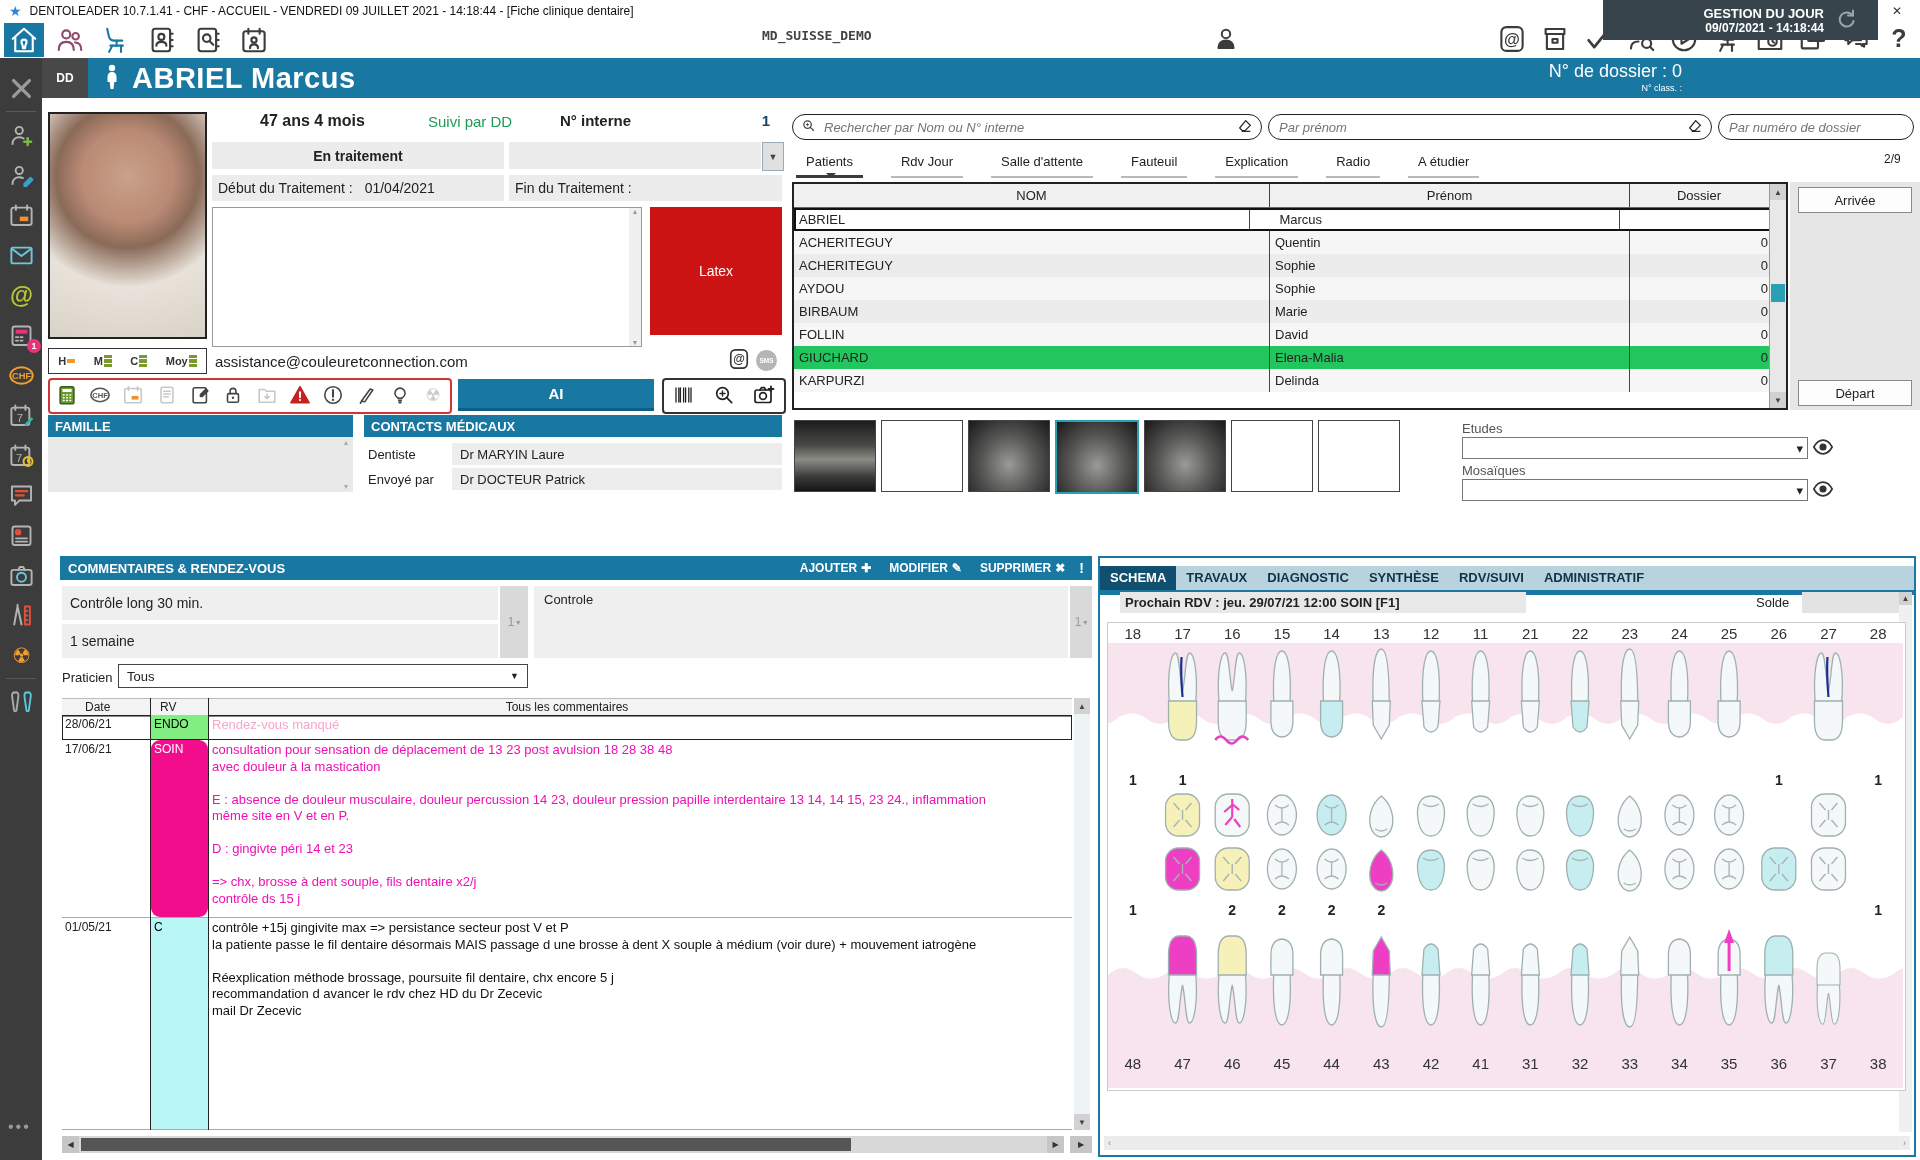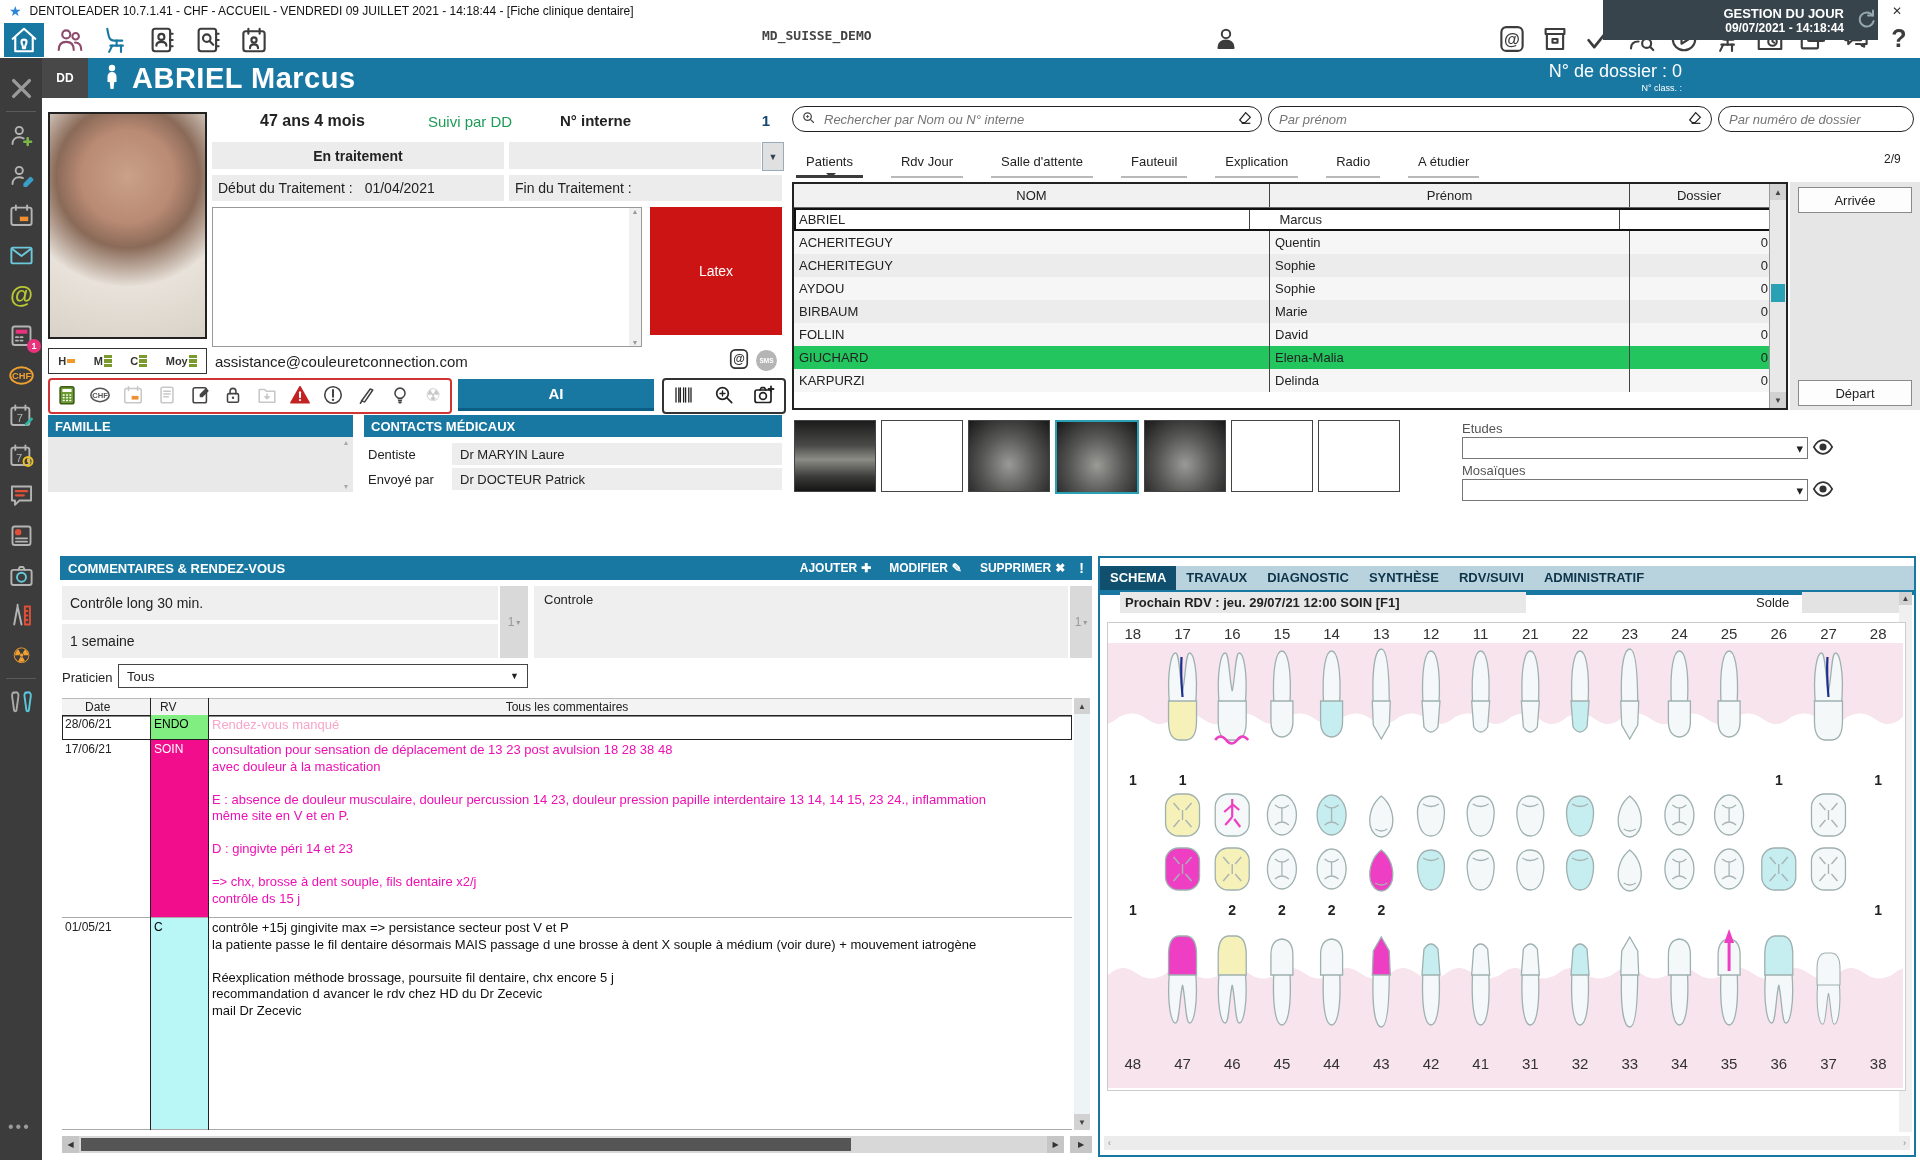--- a/index.html
+++ b/index.html
@@ -34,21 +34,21 @@
   
   #hdr{left:42px;top:58px;width:1878px;height:40px;background:#1878a2;display:flex;align-items:center;}
   #dd-tab{width:46px;height:40px;background:#484848;color:#ffffff;display:flex;align-items:center;
           justify-content:center;font-size:12px;font-weight:bold;}
   #hdr-person{margin:0 10px 0 14px;}
   #patient-name{color:#fff;font-size:29px;font-weight:bold;letter-spacing:0.5px;}
   #hdr-right{position:absolute;left:1270px;top:0;width:370px;height:40px;color:#fff;text-align:right;}
   #dossier-no{font-size:18px;margin-top:3px;}
   #class-no{font-size:9px;margin-top:1px;}
   #gestion{position:absolute;left:1603px;top:0;width:275px;height:40px;background:#37444b;color:#fff;
-           display:flex;align-items:center;justify-content:flex-end;padding-right:0;box-sizing:border-box;}
+           display:flex;align-items:center;justify-content:flex-end;padding-right:20px;box-sizing:border-box;}
   #gestion-text{text-align:right;margin-right:10px;}
   #gestion-title{font-size:13px;font-weight:bold;}
   #gestion-date{font-size:12px;font-weight:bold;}
   
   #photo{left:48px;top:112px;width:155px;height:223px;border:2px solid #222;background:
      radial-gradient(circle at 50% 28%, #caa18a 0%, #b98a74 26%, #8a6a58 40%, #e8e2da 62%, #d8d2c8 100%);}
   #age{left:260px;top:112px;font-size:16px;font-weight:bold;}
   #suivi{left:428px;top:113px;font-size:15px;color:#1d9b57;}
   #interne-label{left:560px;top:112px;font-size:15px;font-weight:bold;}
   #interne-val{left:700px;top:112px;width:70px;text-align:right;font-size:15px;font-weight:bold;color:#17466e;}
@@ -83,21 +83,21 @@
            padding-left:7px;box-sizing:border-box;}
   #famille-hdr{left:48px;top:415px;width:305px;height:22px;}
   #famille-body{left:48px;top:437px;width:305px;height:55px;background:#e9e9e9;}
   .tiny-scroll{position:absolute;right:1px;top:2px;bottom:2px;width:12px;display:flex;flex-direction:column;
                justify-content:space-between;align-items:center;font-size:7px;color:#aaa;}
   #contacts-hdr{left:364px;top:415px;width:418px;height:22px;}
   .contact-row{left:368px;width:414px;height:22px;display:flex;align-items:center;font-size:13px;}
   .contact-label{width:84px;}
   .contact-val{flex:1;background:#ededed;height:22px;display:flex;align-items:center;padding-left:8px;}
   
-  .srch{top:106px;height:26px;border:1.5px solid #222;border-radius:13px;background:#fff;display:flex;
+  .srch{top:114px;height:26px;border:1.5px solid #222;border-radius:13px;background:#fff;display:flex;
         align-items:center;padding:0 8px;box-sizing:border-box;gap:6px;}
   .srch input{border:none;outline:none;flex:1;font-style:italic;font-size:13px;color:#333;background:transparent;
               font-family:"Liberation Sans",sans-serif;}
   #search1{left:792px;width:470px;}
   #search2{left:1268px;width:444px;}
   #search3{left:1718px;width:196px;}
   #page-ind{left:1884px;top:152px;font-size:12px;color:#222;}
   #tabs-row{left:796px;top:150px;width:780px;height:28px;display:flex;gap:28px;}
   .ptab{font-size:13px;color:#222;padding:4px 10px 6px;border-bottom:2px solid #b9b9b9;position:relative;}
   .ptab.active{border-bottom:3px solid #3c3c3c;font-weight:normal;}
@@ -742,21 +742,21 @@
     <span style="left:0;right:0;text-align:center;">Tous les commentaires</span>
   </div>
   <div id="cmt-rows">
       <div class="crow abs" id="crow0" style="top: 715px; height: 25px;">
         <span class="cdate">28/06/21</span>
     <span class="crv" style="background:#80ee80;color:#000;">ENDO</span>
     <span class="ctext" style="color:#f7a6c9;">Rendez-vous manqué</span>
       </div>
       <div class="crow abs" id="crow1" style="top: 740px; height: 178px;">
         <span class="cdate">17/06/21</span>
-    <span class="crv" style="background:#f20d8c;color:#fff;">SOIN</span>
+    <span class="crv" style="background:#f20d8c;color:#fff;border-radius:9px;">SOIN</span>
     <span class="ctext" style="color:#ee10b4;">consultation pour sensation de déplacement de 13 23 post avulsion 18 28 38 48
 avec douleur à la mastication
 
 E : absence de douleur musculaire, douleur percussion 14 23, douleur pression papille interdentaire 13 14, 14 15, 23 24., inflammation
 même site en V et en P.
 
 D : gingivte péri 14 et 23
 
 =&gt; chx, brosse à dent souple, fils dentaire x2/j
 contrôle ds 15 j</span>

